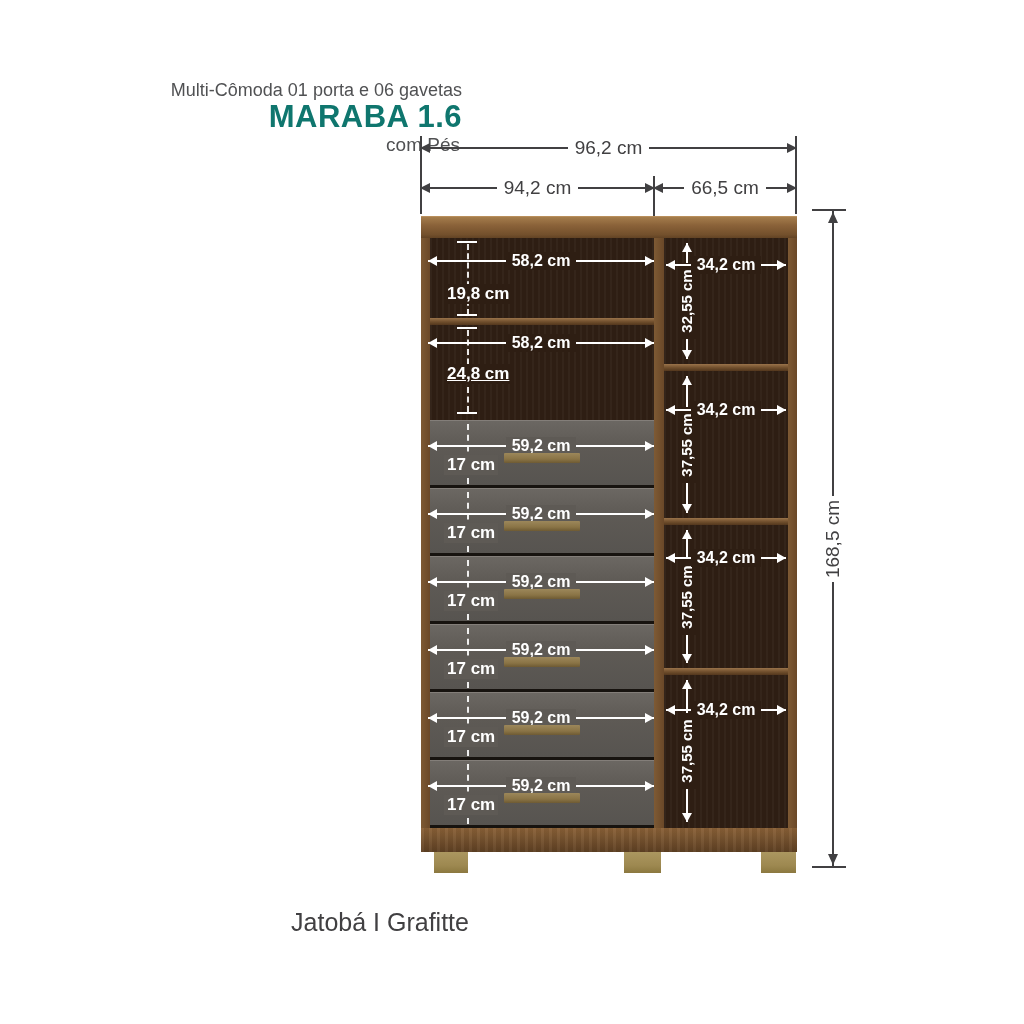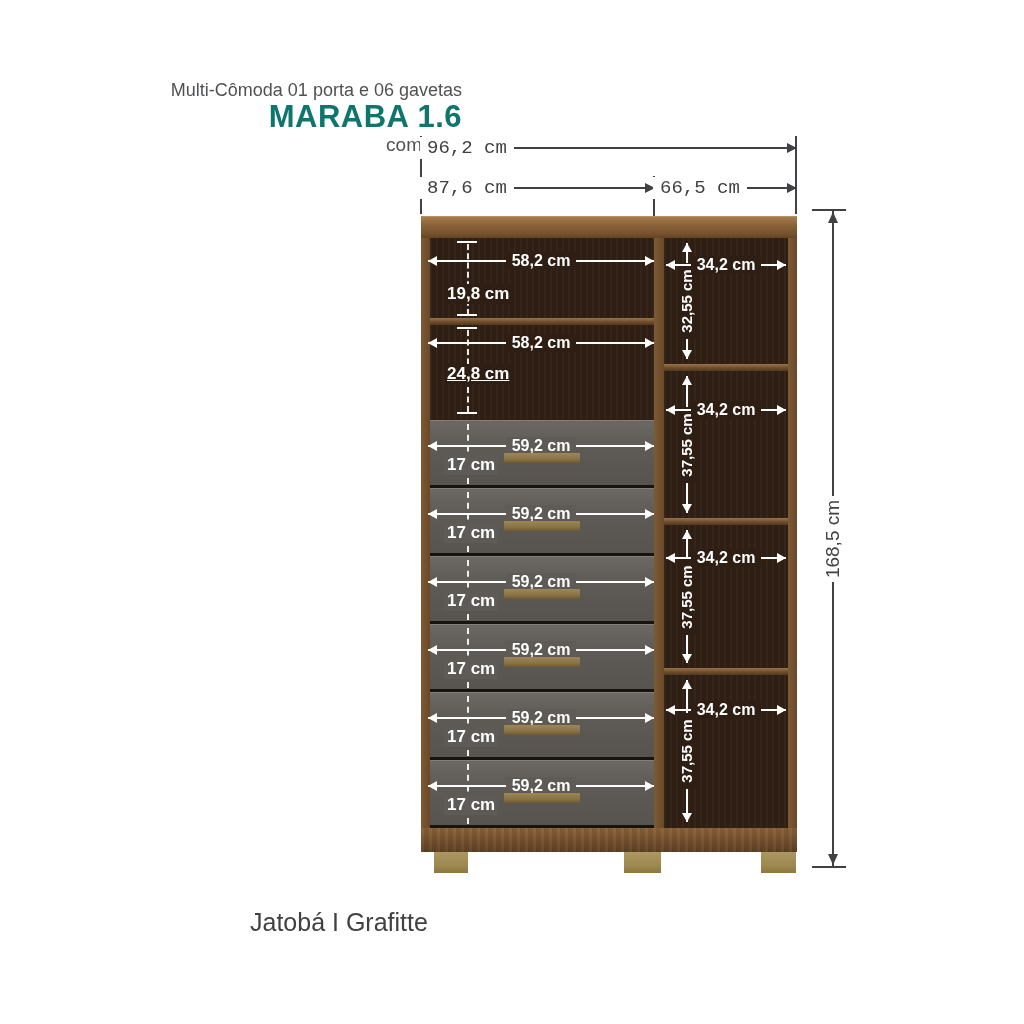--- a/index.html
+++ b/index.html
@@ -22,23 +22,23 @@
   .shelfbar{background:linear-gradient(180deg,#9a734a,#6f4e2c 55%,#53371d);}
   .drawer{background:linear-gradient(180deg,#6b6762,#5e5a55 40%,#575450);
           border-top:1px solid #837e79;border-bottom:3px solid #17130f;box-sizing:border-box;}
   .handle{background:linear-gradient(180deg,#9c875a,#8a7446 60%,#6e5a33);border-radius:1px;}
   .base-rail{background:linear-gradient(180deg,#8a6137,#77532f 45%,#5e4023);
              background-image:repeating-linear-gradient(90deg,rgba(255,255,255,.04) 0 3px,rgba(0,0,0,.05) 3px 8px),
                               linear-gradient(180deg,#8a6137,#77532f 45%,#5e4023);}
   .foot{background:linear-gradient(180deg,#ab9760,#9d8850 65%,#8b783f);}
 
   
-  .dim{display:flex;align-items:center;justify-content:flex-start;height:14px;
+  .dim{display:flex;align-items:center;justify-content:center;height:14px;
        background:linear-gradient(#414042,#414042) center/100% 2px no-repeat;
-       color:#414042;font-size:19px;white-space:nowrap;font-family:Liberation Mono, monospace;}
+       color:#414042;font-size:19px;white-space:nowrap;}
   .dim::before{content:"";position:absolute;left:0;top:50%;transform:translateY(-50%);
        border-top:5px solid transparent;border-bottom:5px solid transparent;border-right:10px solid #414042;}
   .dim::after{content:"";position:absolute;right:0;top:50%;transform:translateY(-50%);
        border-top:5px solid transparent;border-bottom:5px solid transparent;border-left:10px solid #414042;}
   .dim .lbl{background:#fff;padding:0 7px;position:relative;}
   .vext{width:2px;background:#414042;}
   .hcap{height:2px;background:#414042;}
   .vline-dark{width:2px;background:#414042;}
   .arU-dark{width:0;height:0;border-left:5px solid transparent;border-right:5px solid transparent;
             border-bottom:11px solid #414042;}
@@ -65,21 +65,21 @@
   .vdim{background:linear-gradient(#fff,#fff) center/2px 100% no-repeat;}
   .vdim::before{content:"";position:absolute;top:0;left:50%;transform:translateX(-50%);
         border-left:5px solid transparent;border-right:5px solid transparent;border-bottom:9px solid #fff;}
   .vdim::after{content:"";position:absolute;bottom:0;left:50%;transform:translateX(-50%);
         border-left:5px solid transparent;border-right:5px solid transparent;border-top:9px solid #fff;}
   .vdim .rot{position:absolute;top:50%;left:50%;width:76px;height:18px;line-height:18px;
         transform:translate(-50%,-50%) rotate(-90deg);text-align:center;
         color:#fff;font-weight:700;font-size:15px;background:#2e1e13;white-space:nowrap;}
 
   
-  .footer-label{font-size:25px;color:#414042;text-align:left;}
+  .footer-label{font-size:25px;color:#414042;text-align:center;}
 </style>
 </head>
 <body>
 
 <div class="canvas">
 
   <div class="abs titleblock">
     <div class="subtitle">Multi-Cômoda 01 porta e 06 gavetas</div>
     <div class="bigtitle">MARABA 1.6</div>
     <div class="variant">com Pés</div>
@@ -113,21 +113,21 @@
   <div class="abs foot" style="left:661px;top:852px;width:35px;height:21px;"></div>
 
   <div class="abs vext" style="left:320px;top:136px;height:78px;"></div>
   <div class="abs vext" style="left:695px;top:136px;height:78px;"></div>
   <div class="abs vext" style="left:553px;top:176px;height:40px;"></div>
 
   <div class="abs dim" style="left:320px;top:141px;width:377px;">
     <span class="lbl">96,2 cm</span>
   </div>
   <div class="abs dim" style="left:320px;top:181px;width:235px;">
-    <span class="lbl">87,6 cm</span>
+    <span class="lbl">94,2 cm</span>
   </div>
   <div class="abs dim" style="left:553px;top:181px;width:144px;">
     <span class="lbl">66,5 cm</span>
   </div>
 
   <div class="abs hcap" style="left:712px;top:209px;width:34px;"></div>
   <div class="abs hcap" style="left:712px;top:866px;width:34px;"></div>
   <div class="abs vline-dark" style="left:732px;top:211px;height:655px;"></div>
   <div class="abs arU-dark" style="left:728px;top:212px;"></div>
   <div class="abs arD-dark" style="left:728px;top:854px;"></div>

